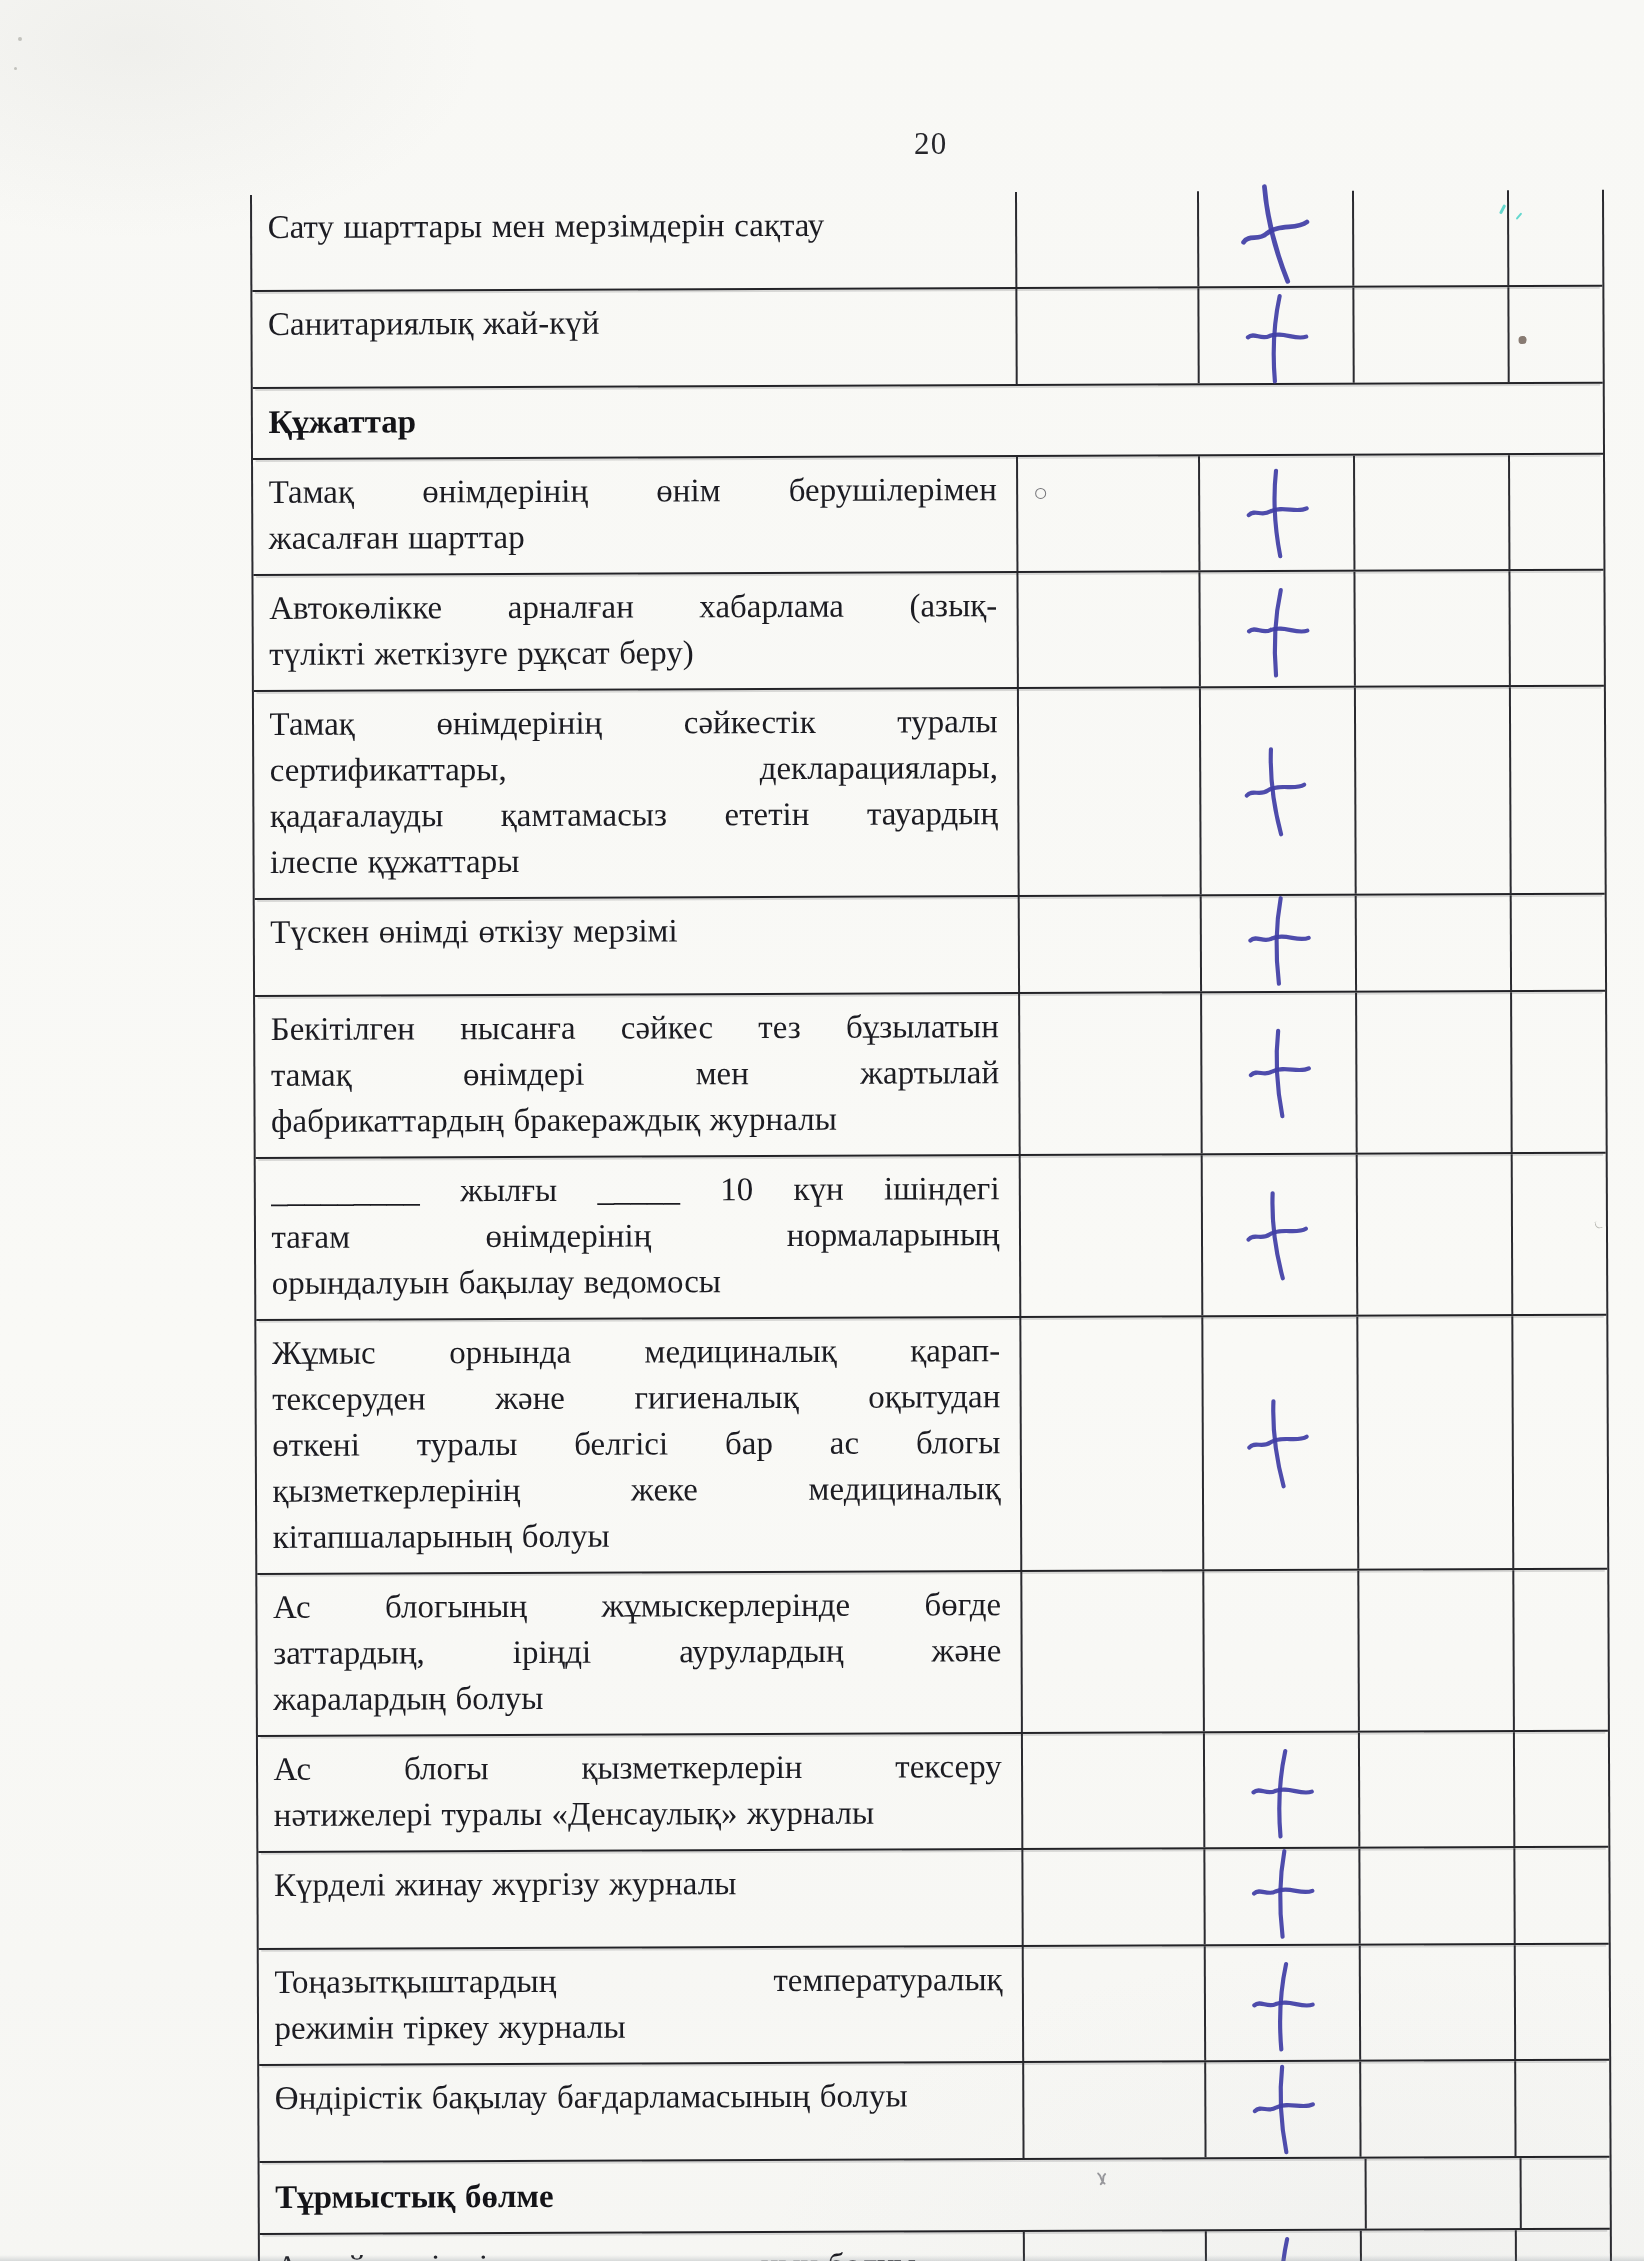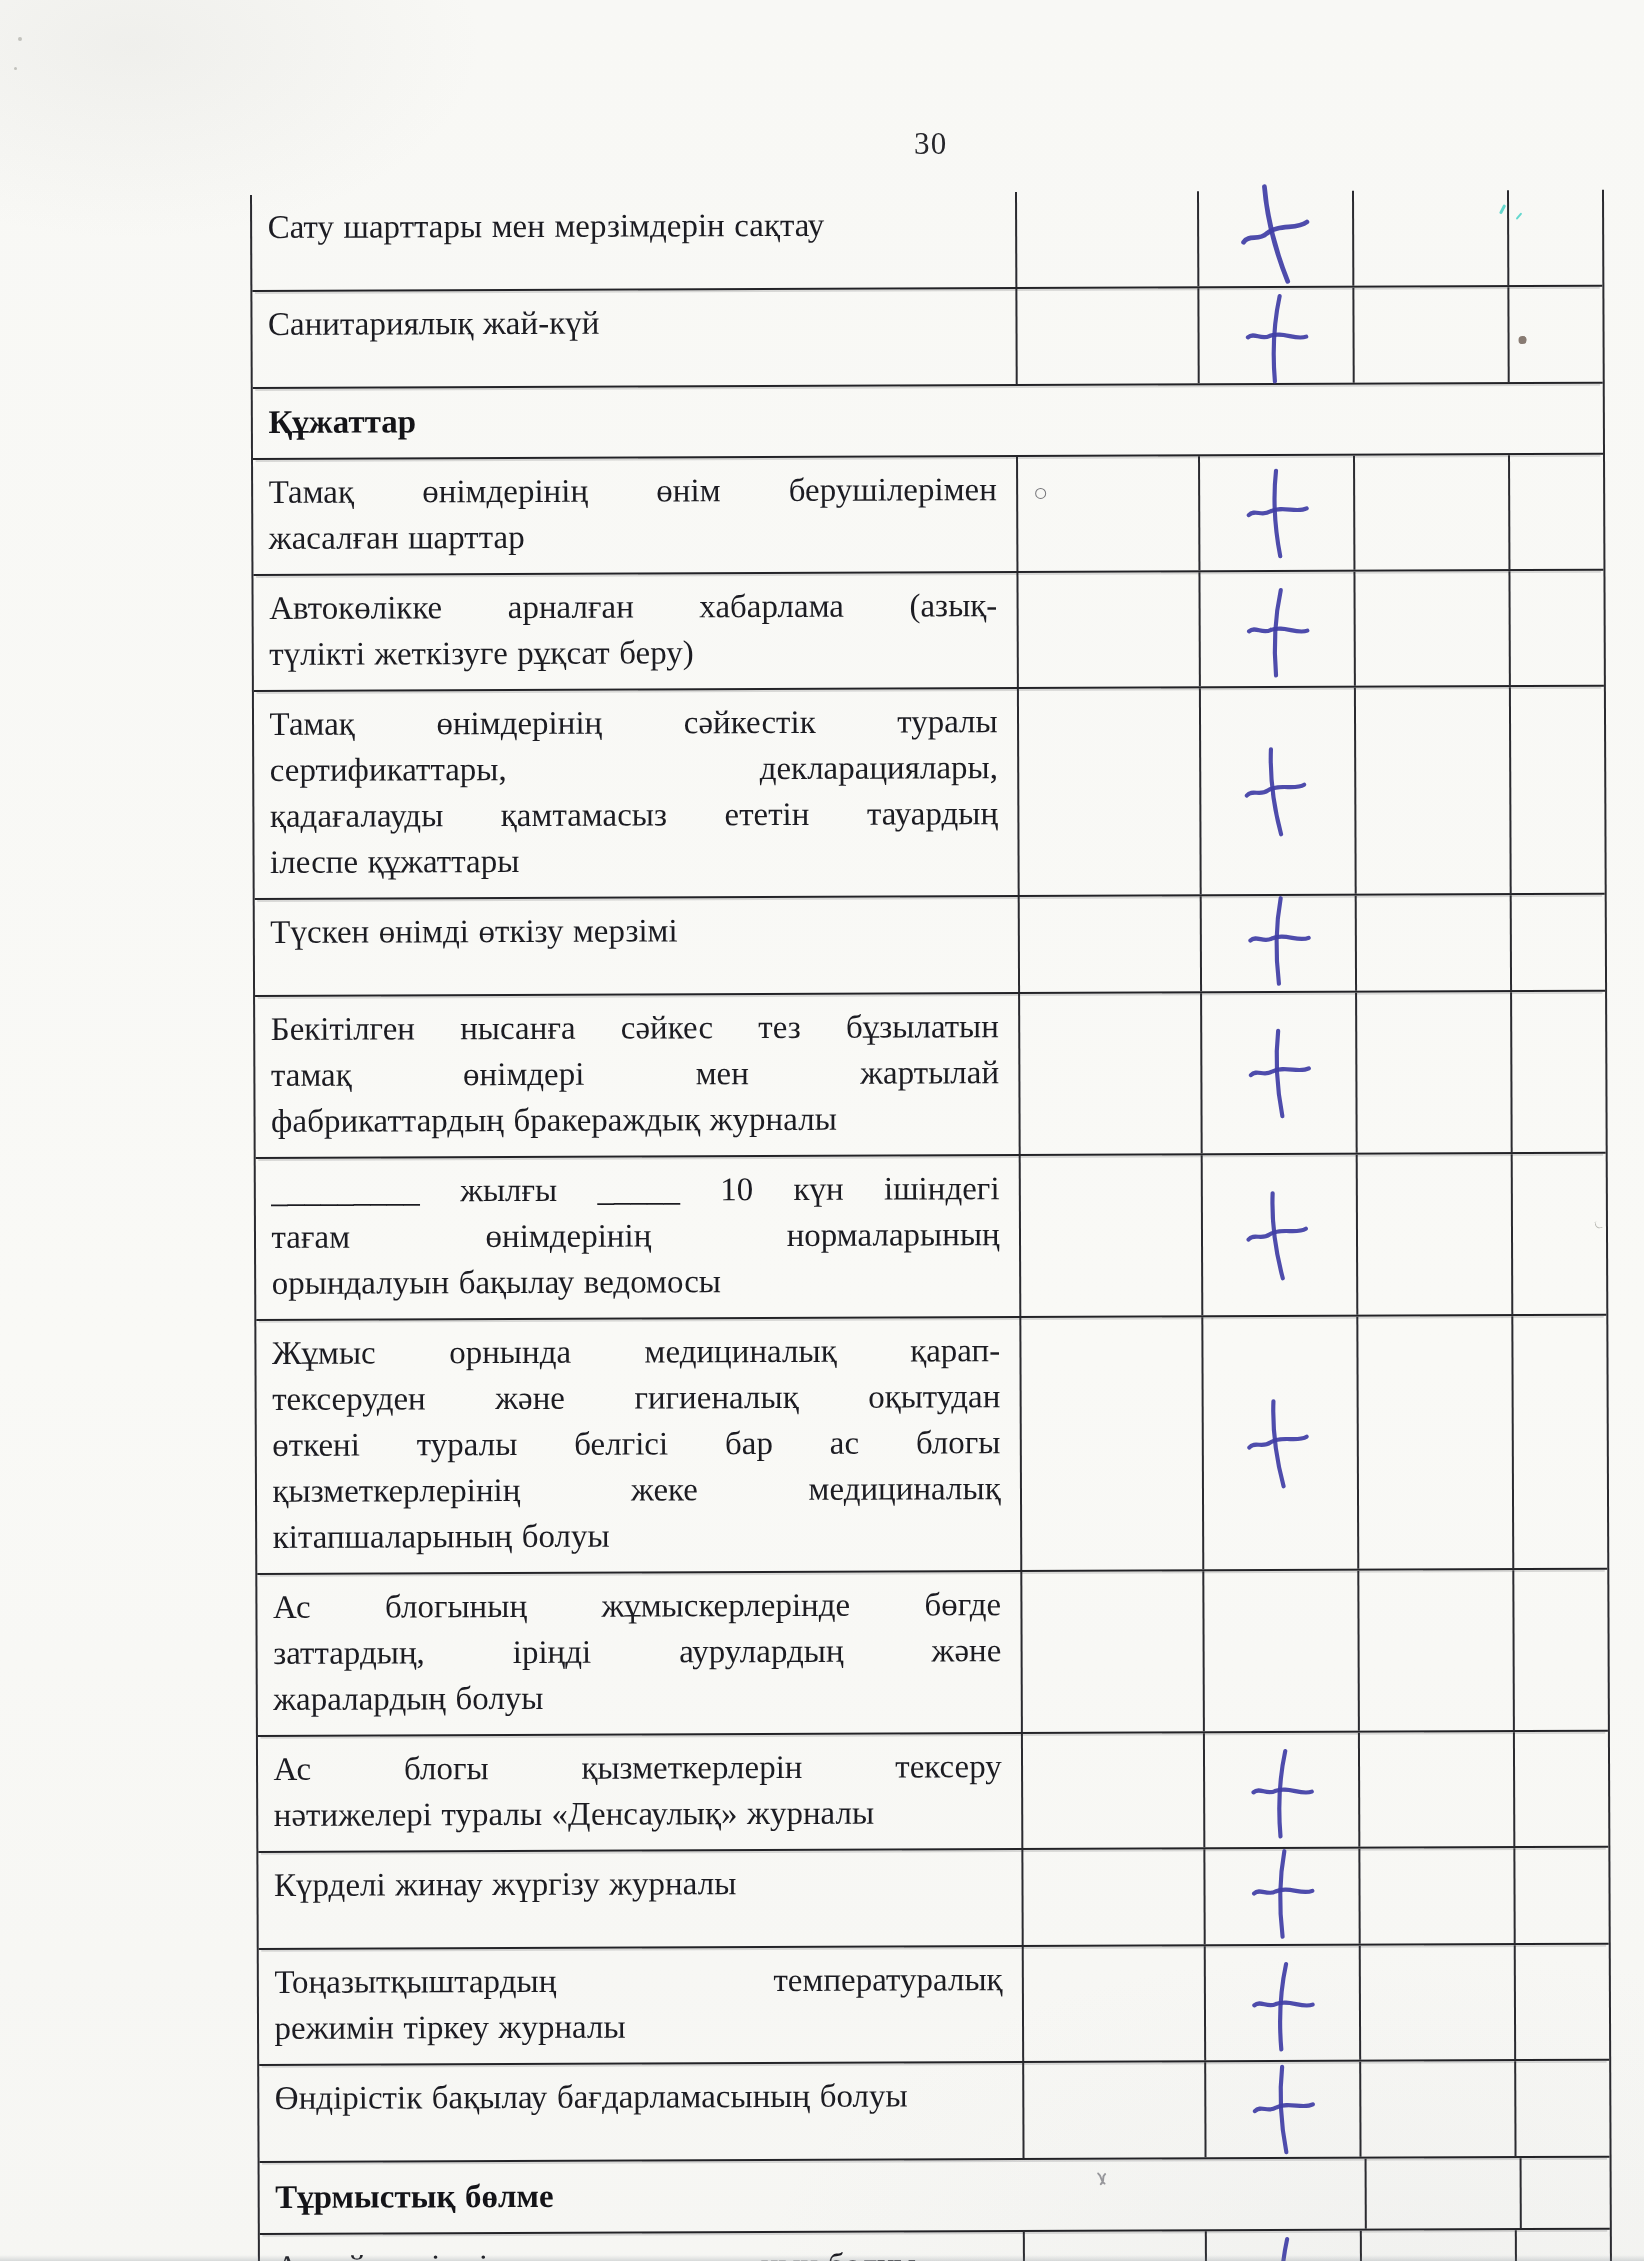--- a/index.html
+++ b/index.html
@@ -87,21 +87,21 @@
     border-radius:0 0 0 70%;opacity:.6;transform:rotate(-12deg);
   }
 </style>
 </head>
 <body>
 
 <div class="page">
   <span class="speck-tl" style="left:18px;top:37px;width:3.9px;height:3.9px;"></span>
   <span class="speck-tl" style="left:14px;top:67px;width:3.2px;height:3.2px;"></span>
 
-  <div class="page-number">30</div>
+  <div class="page-number">20</div>
 
   <div class="table-wrap">
     <div class="tbl" id="tbl">
         <div class="row">
           <div class="cell c1">
             <div class="line last">Сату шарттары мен мерзімдерін сақтау</div>
           </div>
           <div class="cell c2"></div>
           <div class="cell c3">
             <svg viewBox="0 0 120 160" class="plus big">

